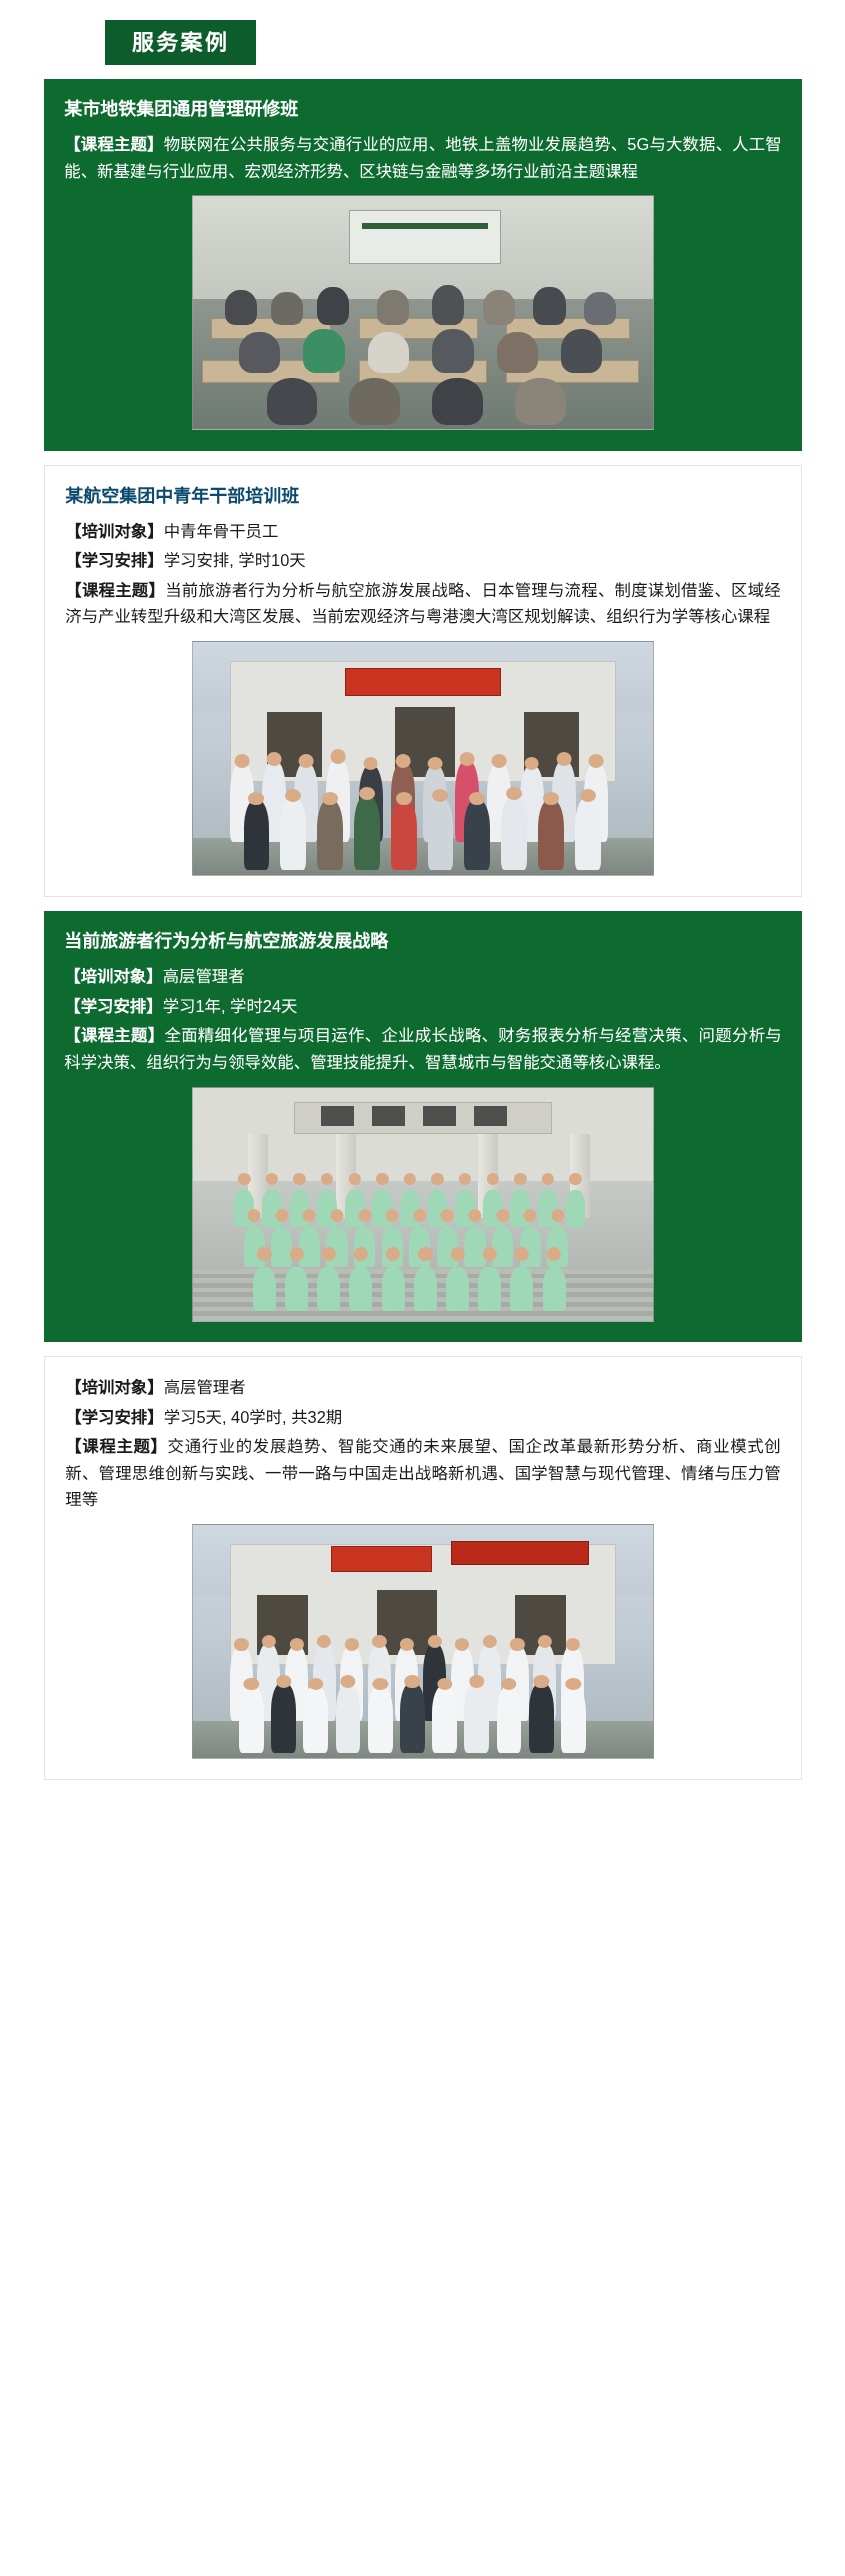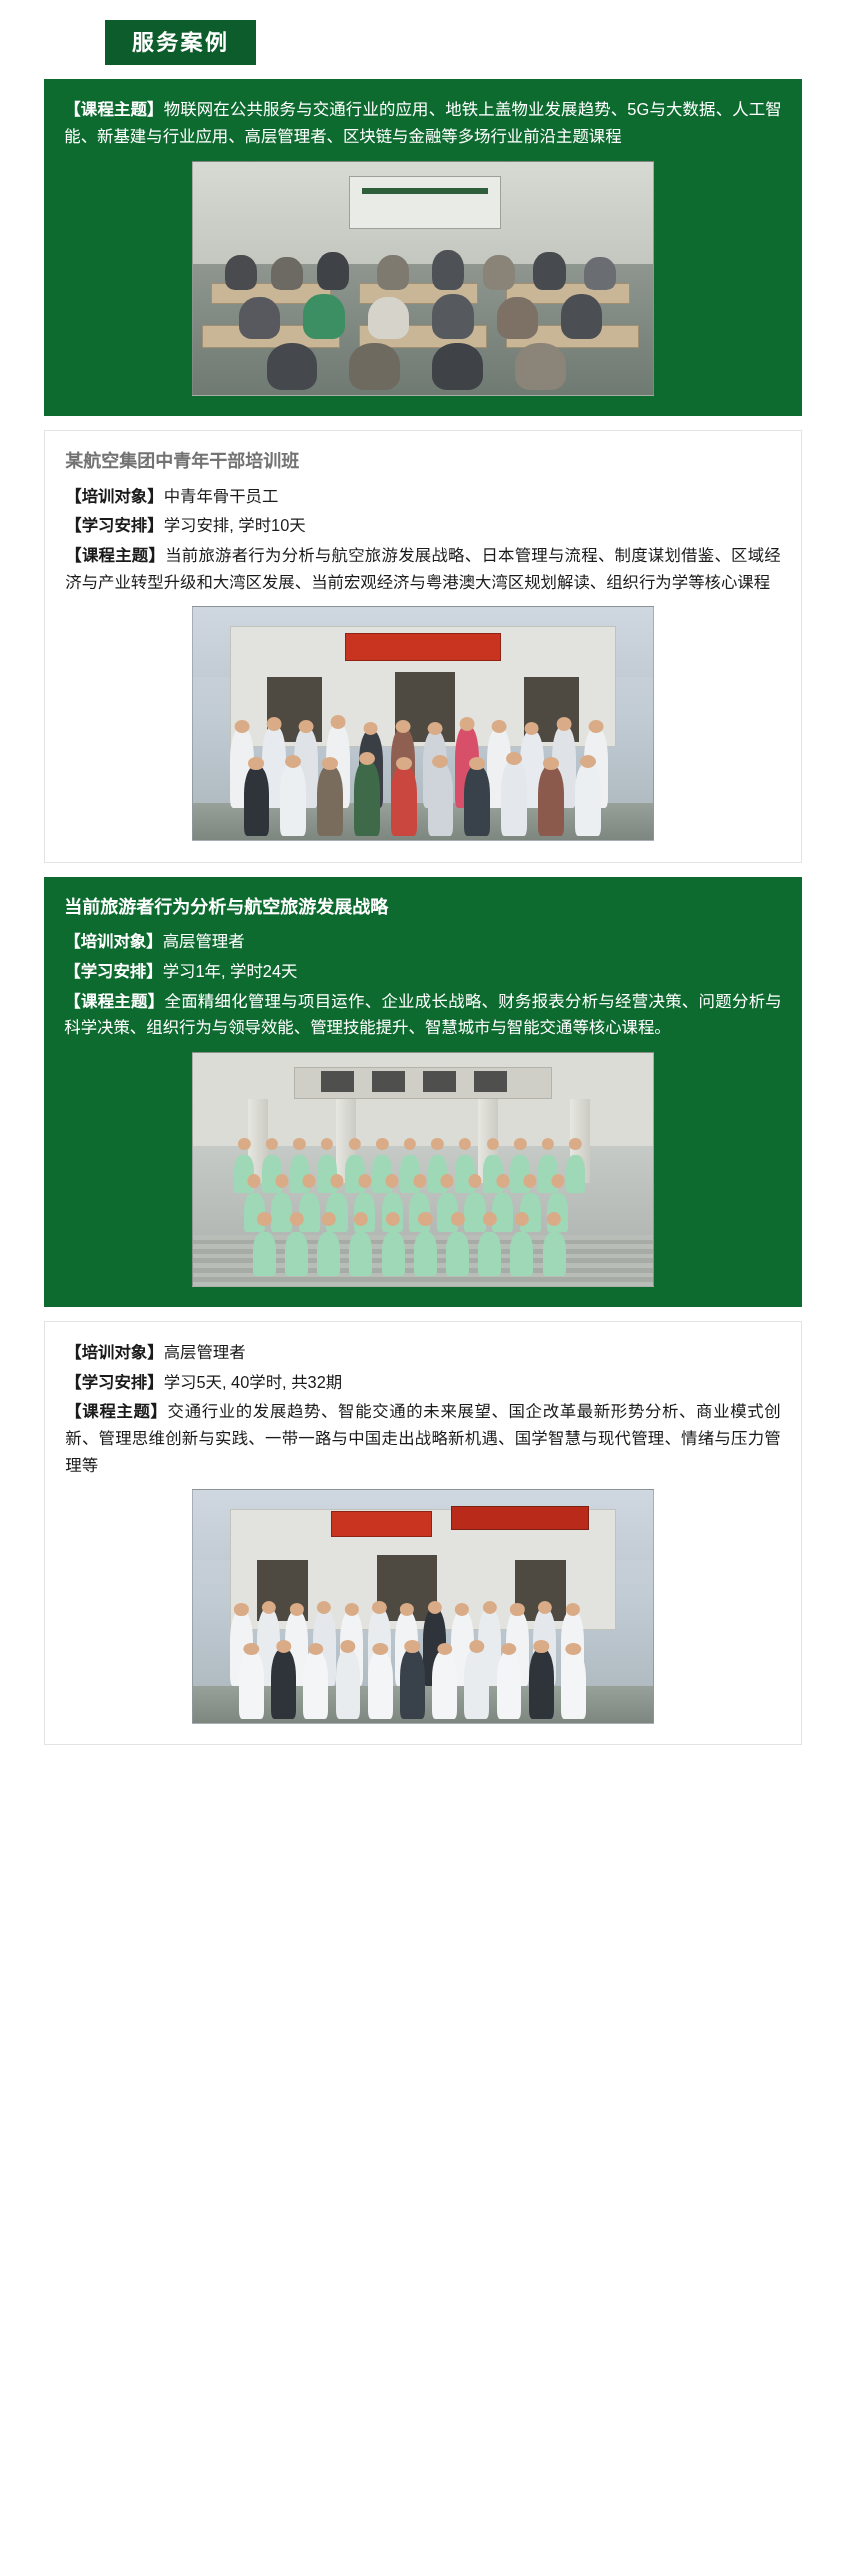--- a/index.html
+++ b/index.html
@@ -48,21 +48,21 @@
     border: 0.8px solid #e3e3e3;
   }
   .card-title {
     font-size: 18px;
     font-weight: bold;
     line-height: 1.5;
     margin-bottom: 7.8px;
   }
   .card.dark .card-title { color: #ffffff; }
   .card.light .card-title { color: #0d6b30; }
-  .card.light.plaintitle .card-title { color: #737373; }
+  .card.light.plaintitle .card-title { color: #0c4a6e; }
 
   .row {
     font-size: 16.4px;
     line-height: 1.62;
     margin-bottom: 3.1px;
     text-align: justify;
   }
   .row .label { font-weight: bold; }
   .card.dark .row { color: #ffffff; }
   .card.light .row { color: #1a1a1a; }
@@ -165,23 +165,24 @@
 </style>
 </head>
 <body>
 
 <div class="page">
 
   <div class="section-header">服务案例</div>
 
   
   <div class="card dark">
-
-    <div class="row">
-      <span class="label">【课程主题】</span><span>物联网在公共服务与交通行业的应用、地铁上盖物业发展趋势、5G与大数据、人工智能、新基建与行业应用、高层管理者、区块链与金融等多场行业前沿主题课程</span>
+    <div class="card-title">某市地铁集团通用管理研修班</div>
+
+    <div class="row">
+      <span class="label">【课程主题】</span><span>物联网在公共服务与交通行业的应用、地铁上盖物业发展趋势、5G与大数据、人工智能、新基建与行业应用、宏观经济形势、区块链与金融等多场行业前沿主题课程</span>
     </div>
 
     <div class="photo-wrap">
       <div class="photo p1">
         <div class="wall"></div>
         <div class="screen"></div>
         <div class="floor"></div>
 
         <div class="desk" style="left:4%;  top:52%; width:26%; height:9%;"></div>
         <div class="desk" style="left:36%; top:52%; width:26%; height:9%;"></div>

